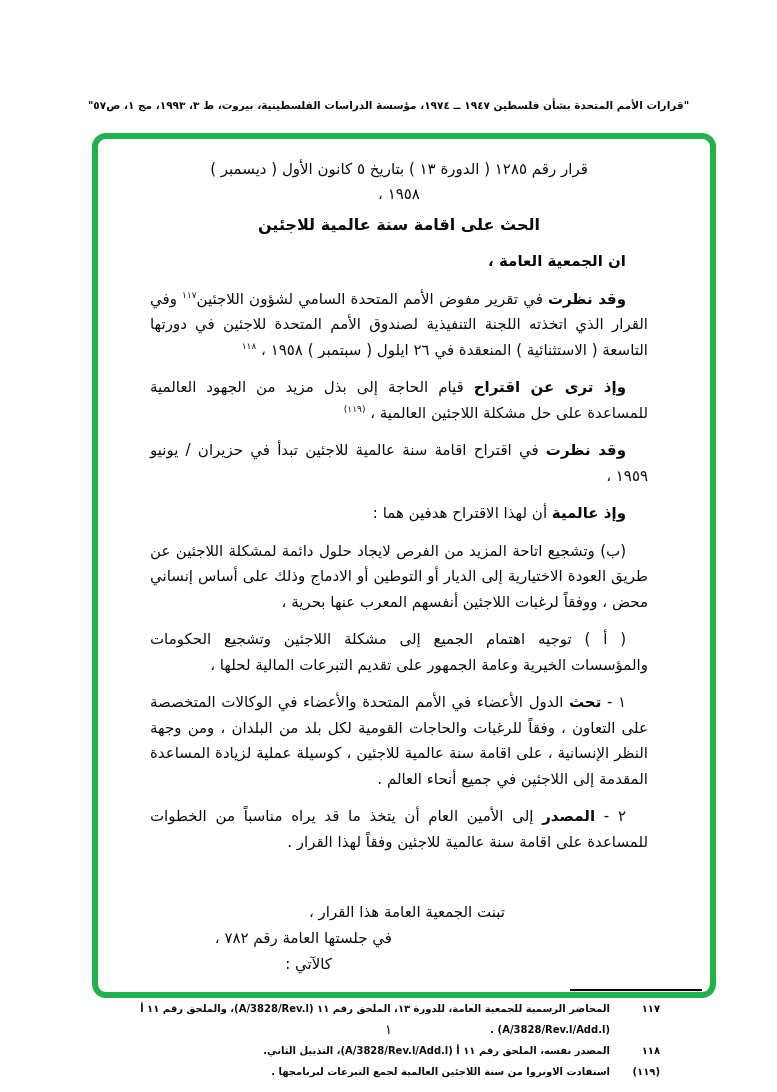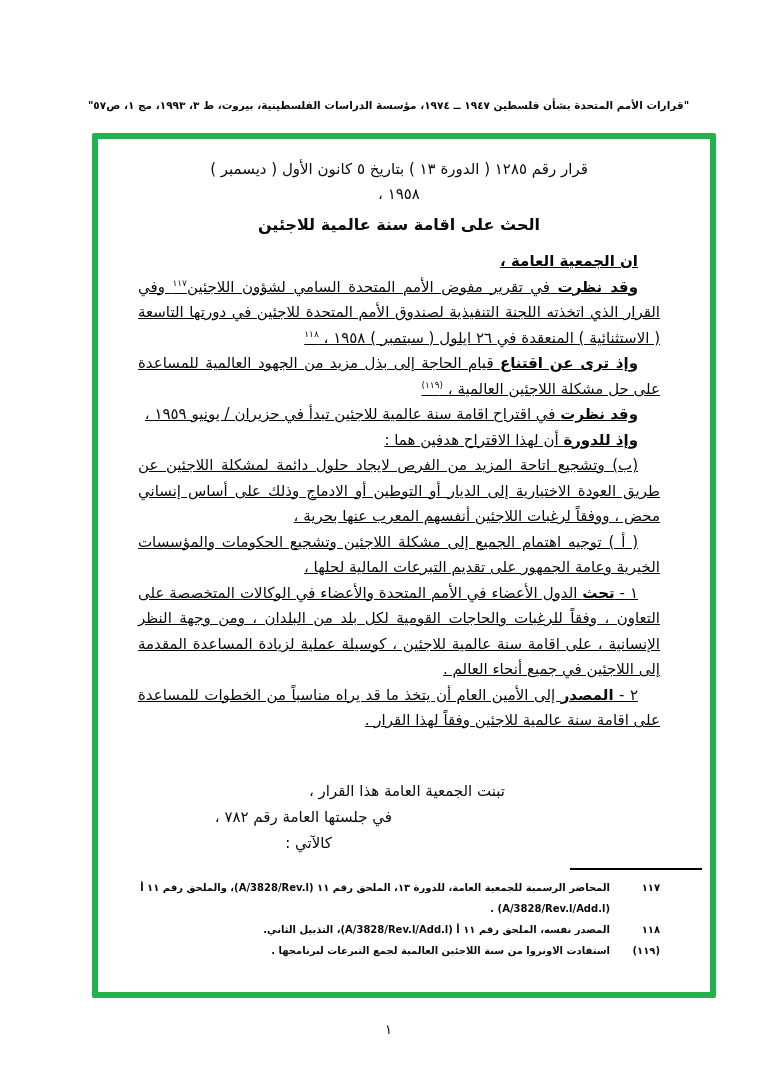--- a/index.html
+++ b/index.html
@@ -22,21 +22,21 @@
     position:absolute;top:99px;left:0;right:0;
     text-align:center;direction:rtl;
     font-size:10.5px;font-weight:bold;
   }
 
   
   .green-box{
     position:absolute;left:92px;top:133px;
     width:612px;height:853px;
     border:6px solid #22b14c;
-    border-radius:2px;
+    border-radius:14px;
     background:#ffffff;
   }
   .box-content{
     position:absolute;top:18px;right:50px;left:40px;bottom:10px;
     direction:rtl;
   }
 
   .res-title{
     text-align:center;
     font-size:15px;line-height:25px;
@@ -46,22 +46,21 @@
     text-align:center;
     font-size:16px;font-weight:bold;
     line-height:24px;
     margin-bottom:12px;
   }
 
   .para{
     font-size:15px;line-height:25.5px;
     text-align:justify;text-align-last:right;
     text-indent:22px;
-    margin:0;
-    text-decoration:underline;
+    margin:12px;
   }
   .para .b{font-weight:bold;}
   .para sup{font-size:9px;line-height:0;}
 
   .closing-line{
     font-size:15px;line-height:26px;
     text-align:right;
   }
   .closing-line.cl0{padding-right:155px;margin-top:44px;}
   .closing-line.cl1{padding-right:268px;}
@@ -101,23 +100,23 @@
       <div class="res-title">
         <span>قرار رقم ١٢٨٥ ( الدورة ١٣ ) بتاريخ ٥ كانون الأول ( ديسمبر )</span><br>
         <span>١٩٥٨ ،</span>
       </div>
 
       <div class="res-subtitle">الحث على اقامة سنة عالمية للاجئين</div>
 
       <div id="paragraphs">
           <div class="para"><span class="b">ان الجمعية العامة ،</span></div>
           <div class="para"><span class="b">وقد نظرت</span><span> في تقرير مفوض الأمم المتحدة السامي لشؤون اللاجئين</span><sup>١١٧</sup><span> وفي القرار الذي اتخذته اللجنة التنفيذية لصندوق الأمم المتحدة للاجئين في دورتها التاسعة ( الاستثنائية ) المنعقدة في ٢٦ ايلول ( سبتمبر ) ١٩٥٨ ، </span><sup>١١٨</sup></div>
-          <div class="para"><span class="b">وإذ ترى عن اقتناع</span><span> قيام الحاجة إلى بذل مزيد من الجهود العالمية للمساعدة على حل مشكلة اللاجئين العالمية ، </span><sup>(١١٩)</sup></div>
+          <div class="para"><span class="b">وإذ ترى عن اقتراح</span><span> قيام الحاجة إلى بذل مزيد من الجهود العالمية للمساعدة على حل مشكلة اللاجئين العالمية ، </span><sup>(١١٩)</sup></div>
           <div class="para"><span class="b">وقد نظرت</span><span> في اقتراح اقامة سنة عالمية للاجئين تبدأ في حزيران / يونيو ١٩٥٩ ،</span></div>
-          <div class="para"><span class="b">وإذ للدورة</span><span> أن لهذا الاقتراح هدفين هما :</span></div>
+          <div class="para"><span class="b">وإذ عالمية</span><span> أن لهذا الاقتراح هدفين هما :</span></div>
           <div class="para"><span>(ب) وتشجيع اتاحة المزيد من الفرص لايجاد حلول دائمة لمشكلة اللاجئين عن طريق العودة الاختيارية إلى الديار أو التوطين أو الادماج وذلك على أساس إنساني محض ، ووفقاً لرغبات اللاجئين أنفسهم المعرب عنها بحرية ،</span></div>
           <div class="para"><span>( أ ) توجيه اهتمام الجميع إلى مشكلة اللاجئين وتشجيع الحكومات والمؤسسات الخيرية وعامة الجمهور على تقديم التبرعات المالية لحلها ،</span></div>
           <div class="para"><span>١ - </span><span class="b">تحث</span><span> الدول الأعضاء في الأمم المتحدة والأعضاء في الوكالات المتخصصة على التعاون ، وفقاً للرغبات والحاجات القومية لكل بلد من البلدان ، ومن وجهة النظر الإنسانية ، على اقامة سنة عالمية للاجئين ، كوسيلة عملية لزيادة المساعدة المقدمة إلى اللاجئين في جميع أنحاء العالم .</span></div>
           <div class="para"><span>٢ - </span><span class="b">المصدر</span><span> إلى الأمين العام أن يتخذ ما قد يراه مناسباً من الخطوات للمساعدة على اقامة سنة عالمية للاجئين وفقاً لهذا القرار .</span></div>
         </div>
 
       <div id="closing">
           <div class="closing-line cl0">تبنت الجمعية العامة هذا القرار ،</div>
           <div class="closing-line cl1">في جلستها العامة رقم ٧٨٢ ،</div>
           <div class="closing-line cl2">كالآتي :</div>

